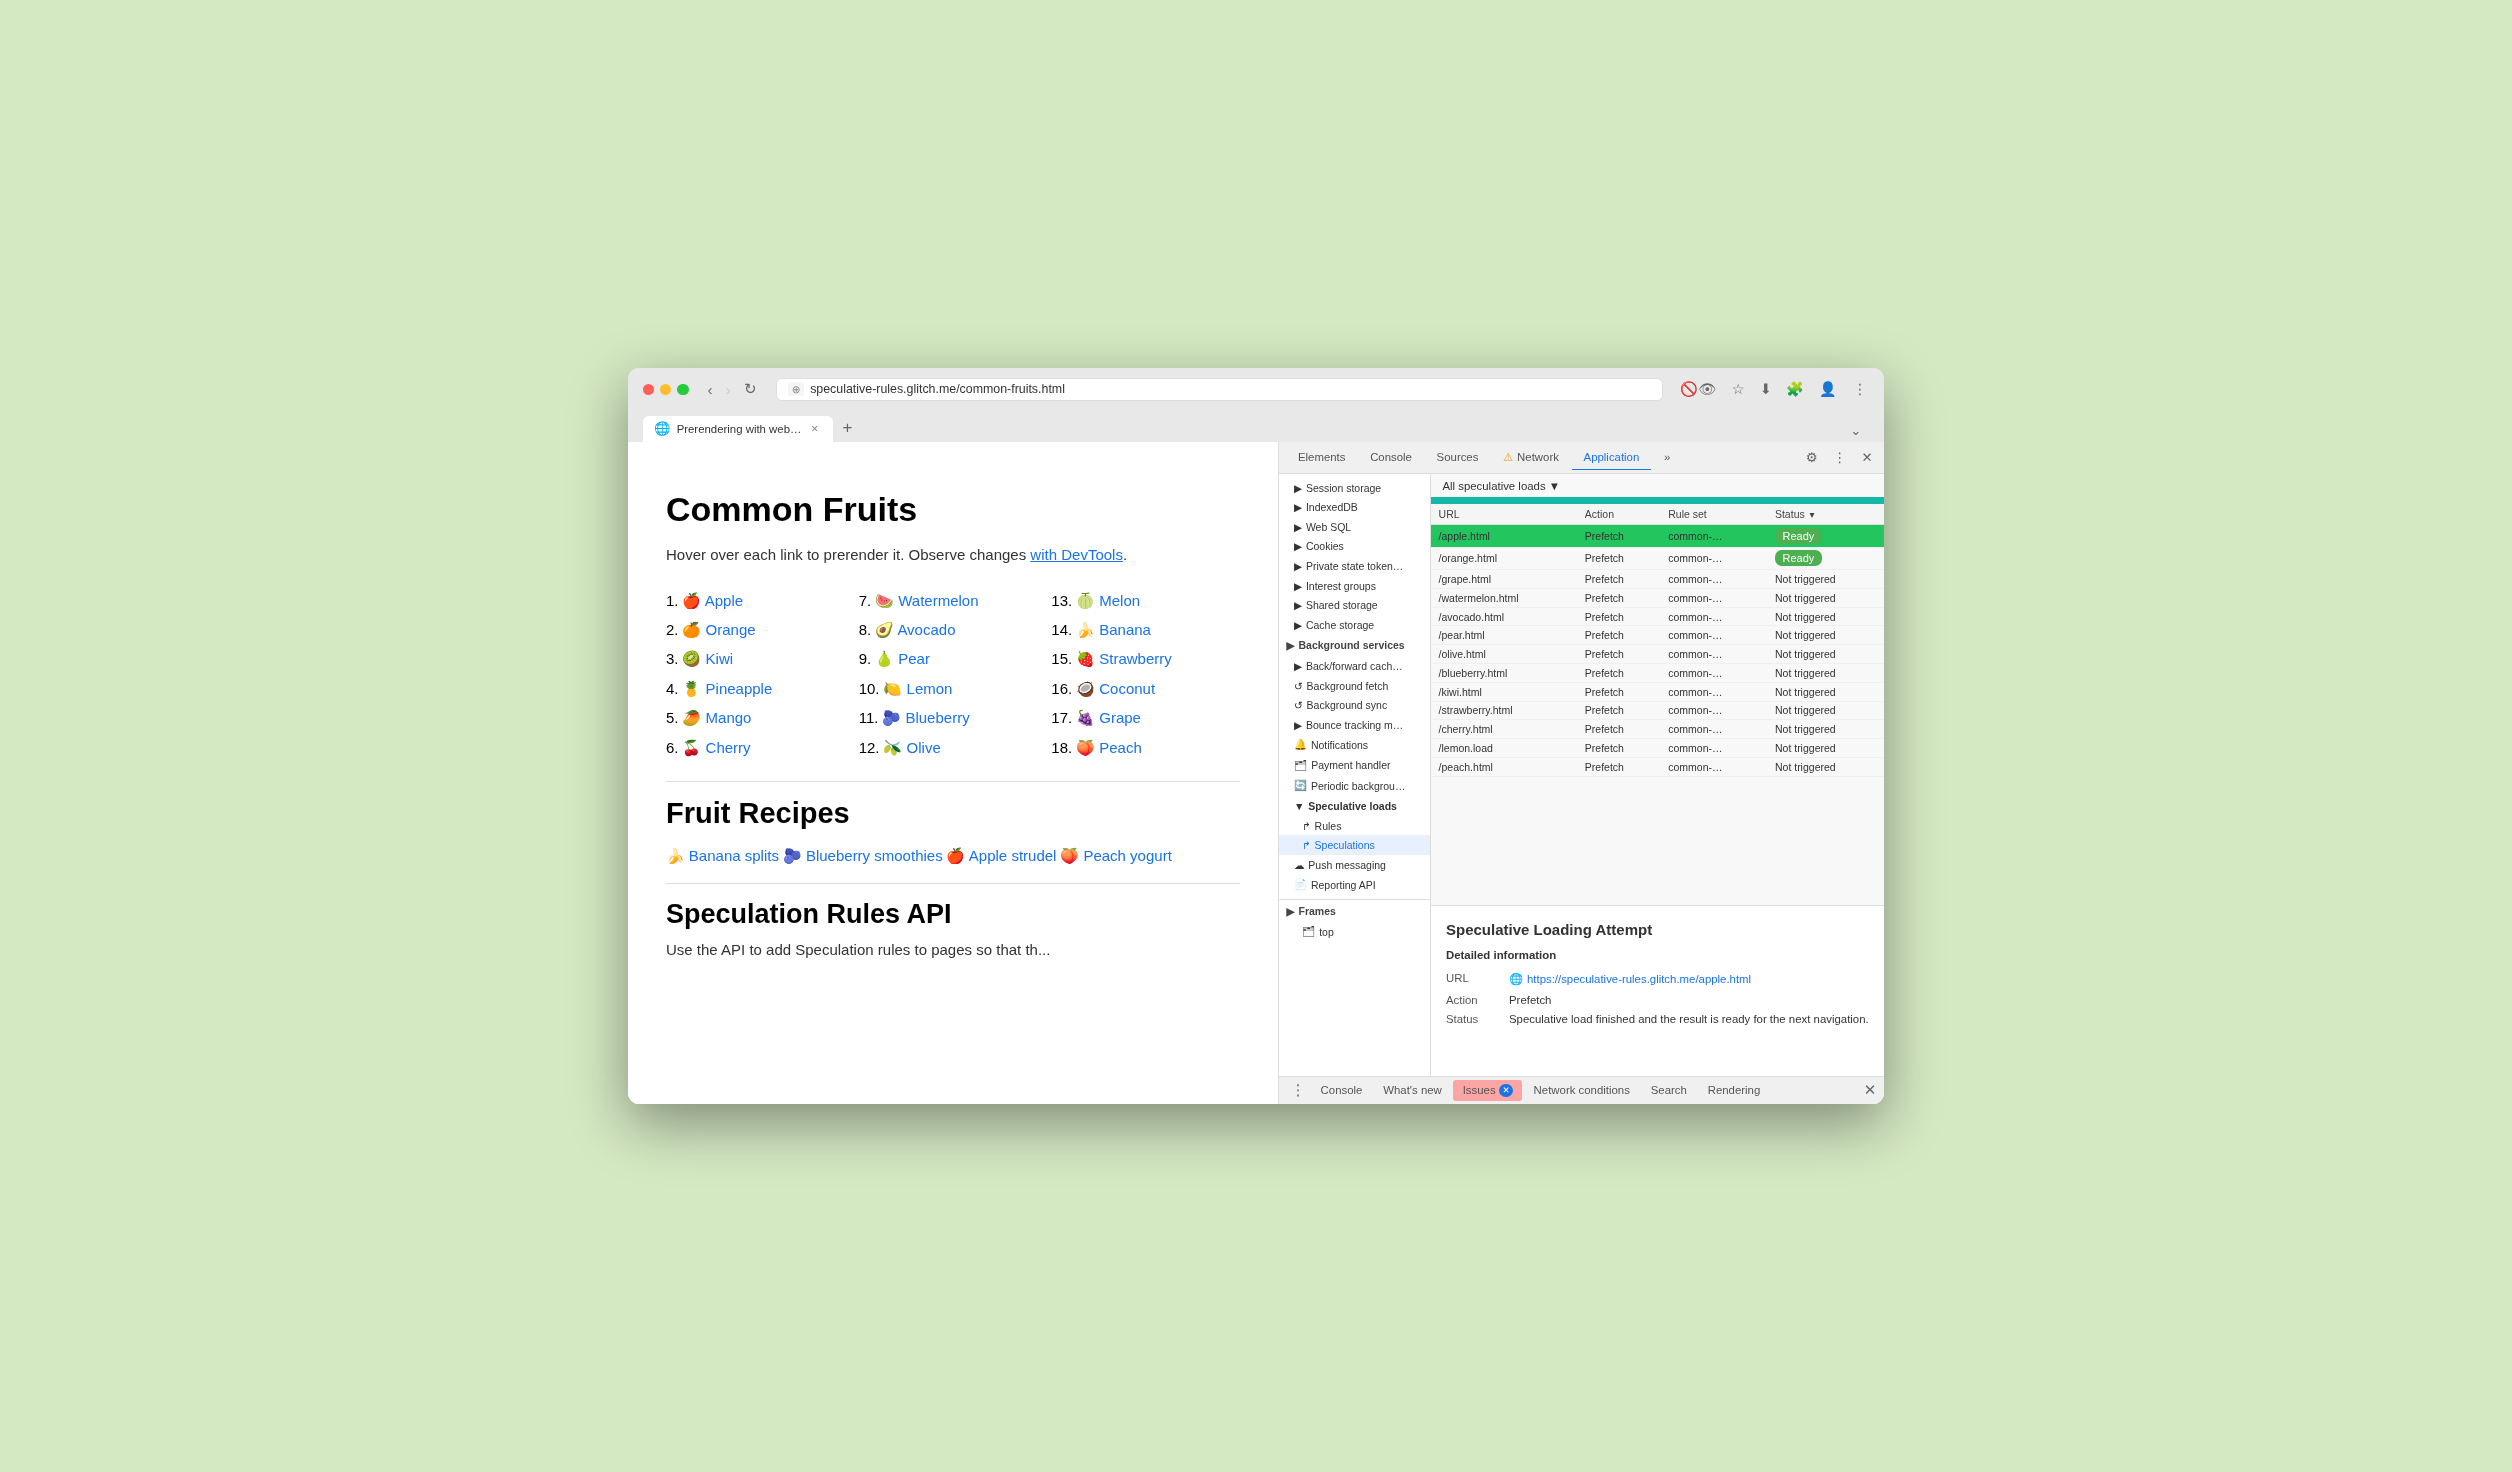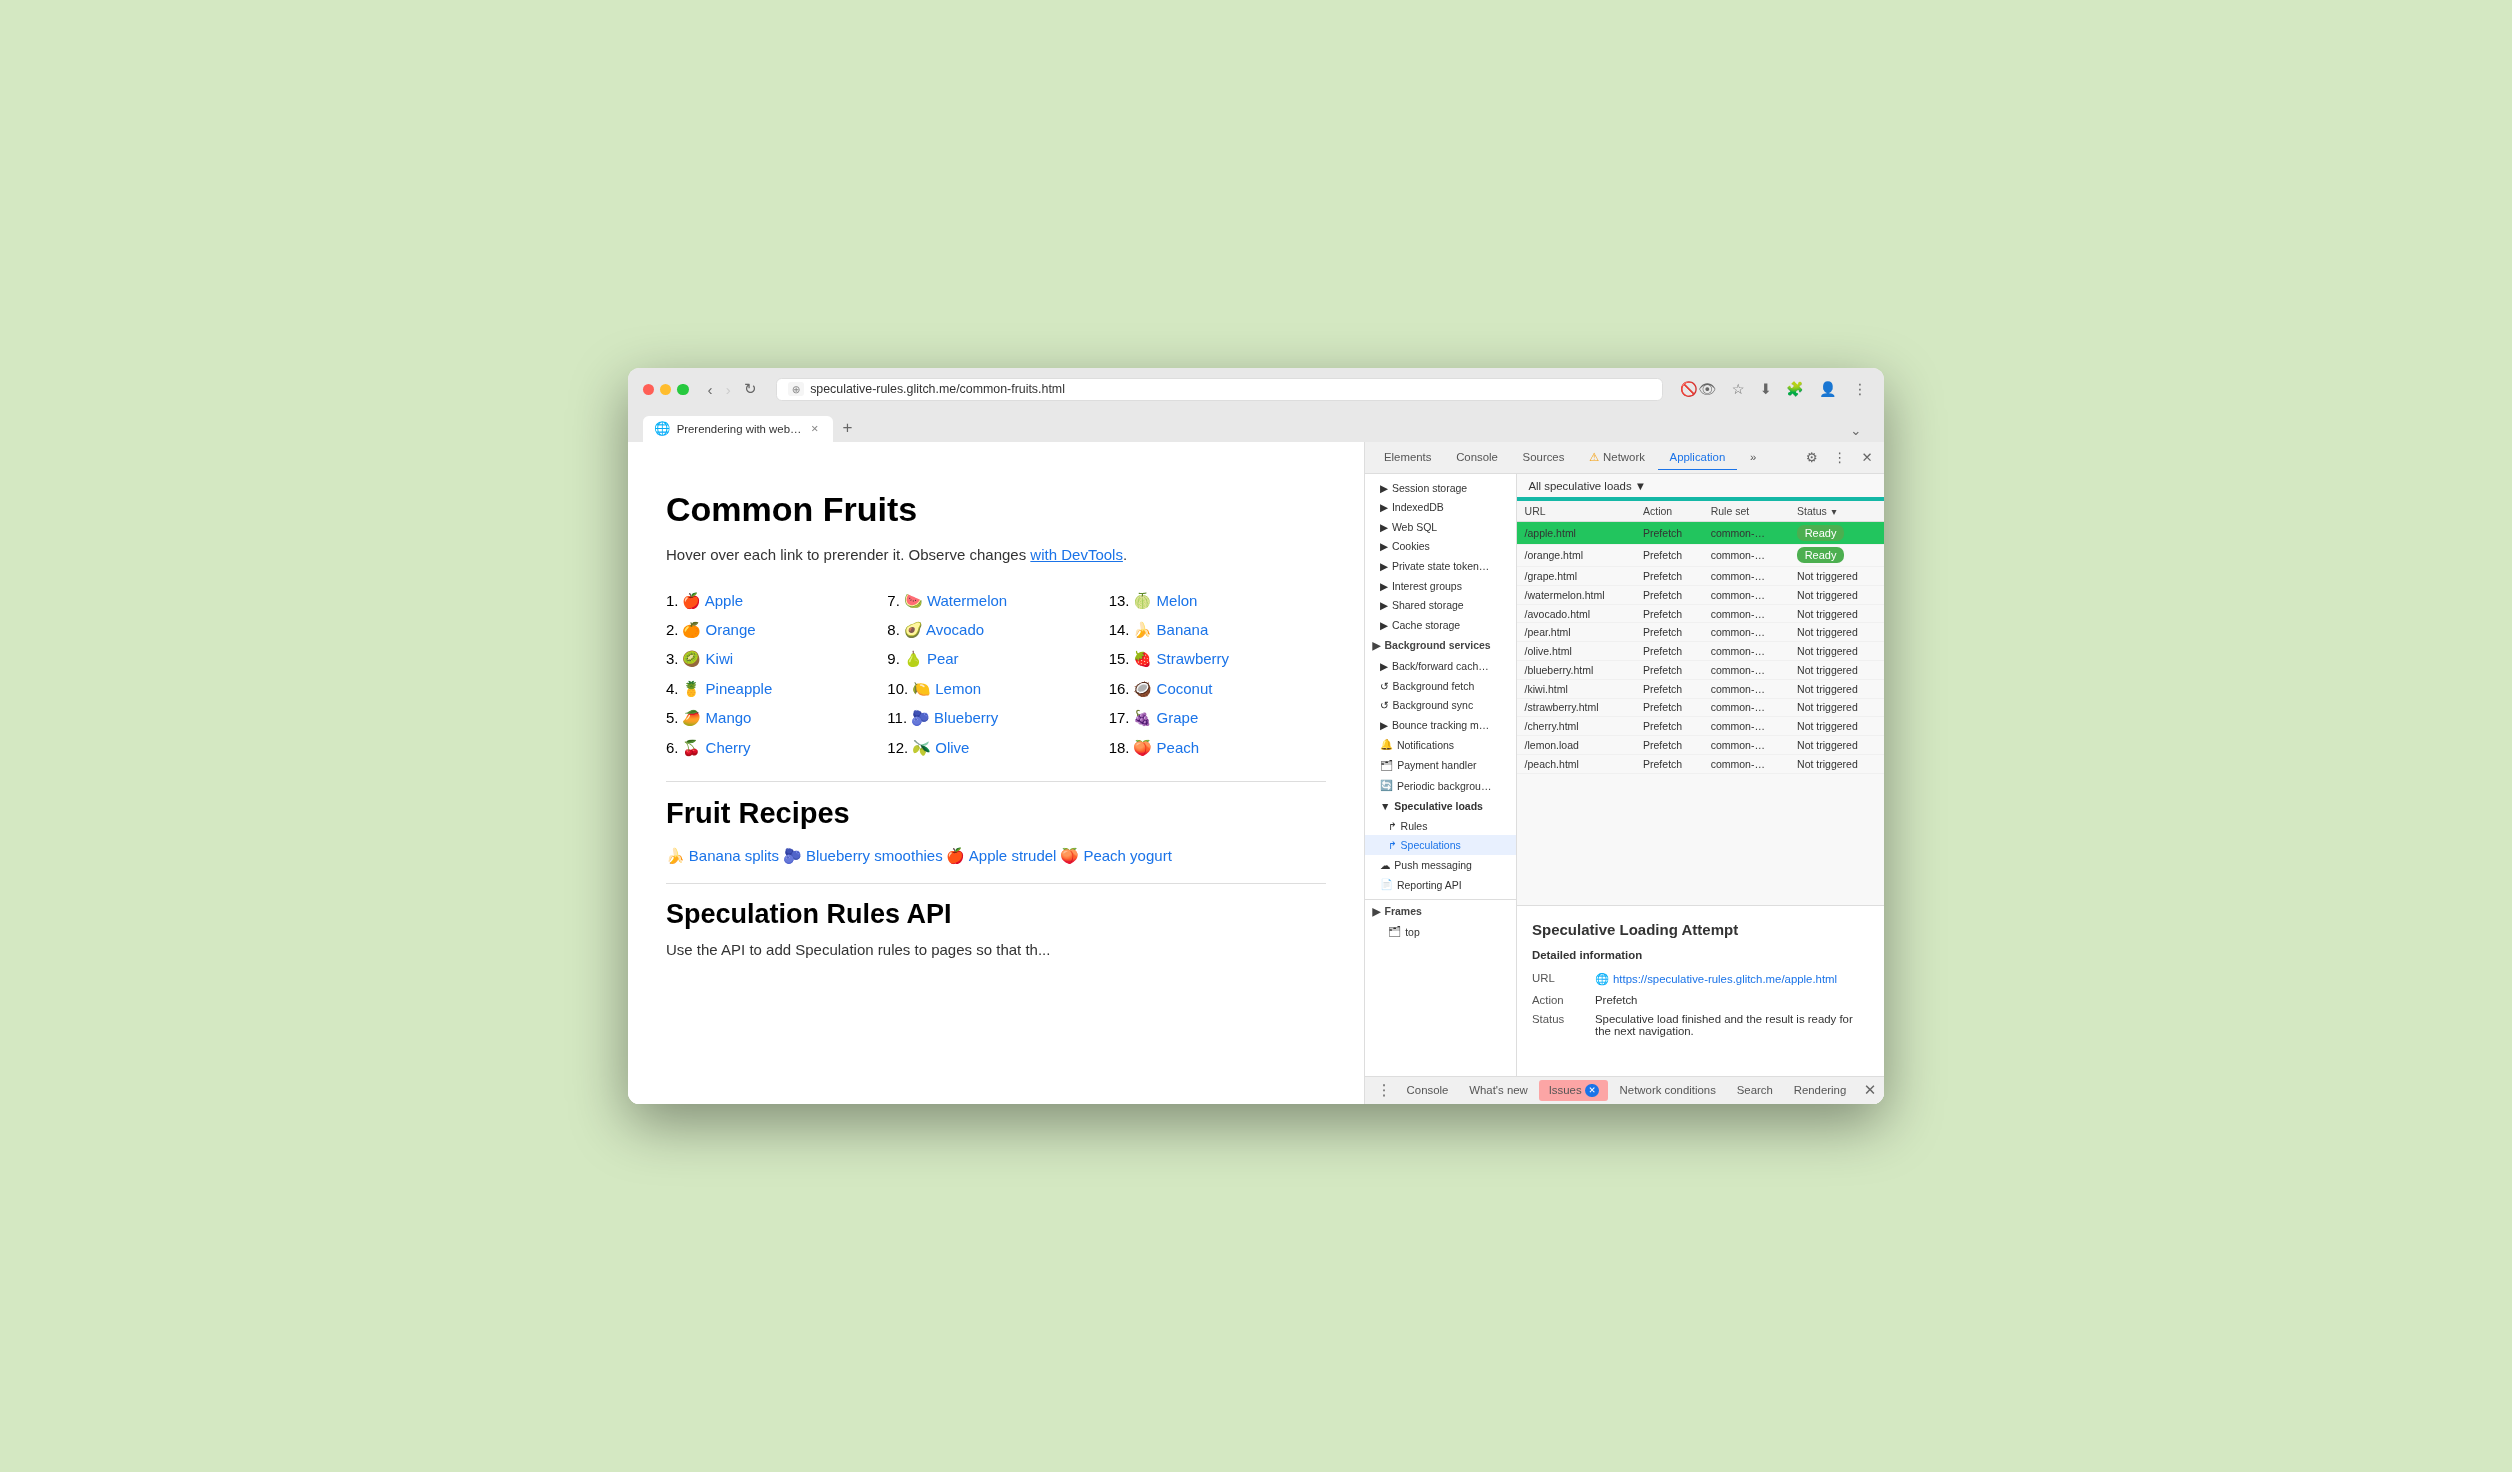--- a/index.html
+++ b/index.html
@@ -253,21 +253,21 @@
 
     .api-description {
       font-size: 15px;
       color: #333;
       font-family: Arial, sans-serif;
       line-height: 1.5;
     }
 
     
     .devtools-panel {
-      width: 520px;
+      width: 606px;
       border-left: 1px solid #ddd;
       display: flex;
       flex-direction: column;
       background: #f8f8f8;
       font-size: 11.4px;
     }
 
     .devtools-header {
       background: #f0f0f0;
       border-bottom: 1px solid #ddd;
@@ -365,21 +365,21 @@
     
     .devtools-content {
       flex: 1;
       display: flex;
       flex-direction: column;
       overflow: hidden;
     }
 
     .speculative-loads-header {
       padding: 5.7px 11.4px;
-      border-bottom: 4px solid #14b8a6;
+      border-bottom: 7px solid #14b8a6;
       display: flex;
       align-items: flex-end;
       font-size: 11.4px;
     }
 
     .all-speculative-btn {
       background: none;
       border: none;
       font-size: 11.4px;
       color: #333;

